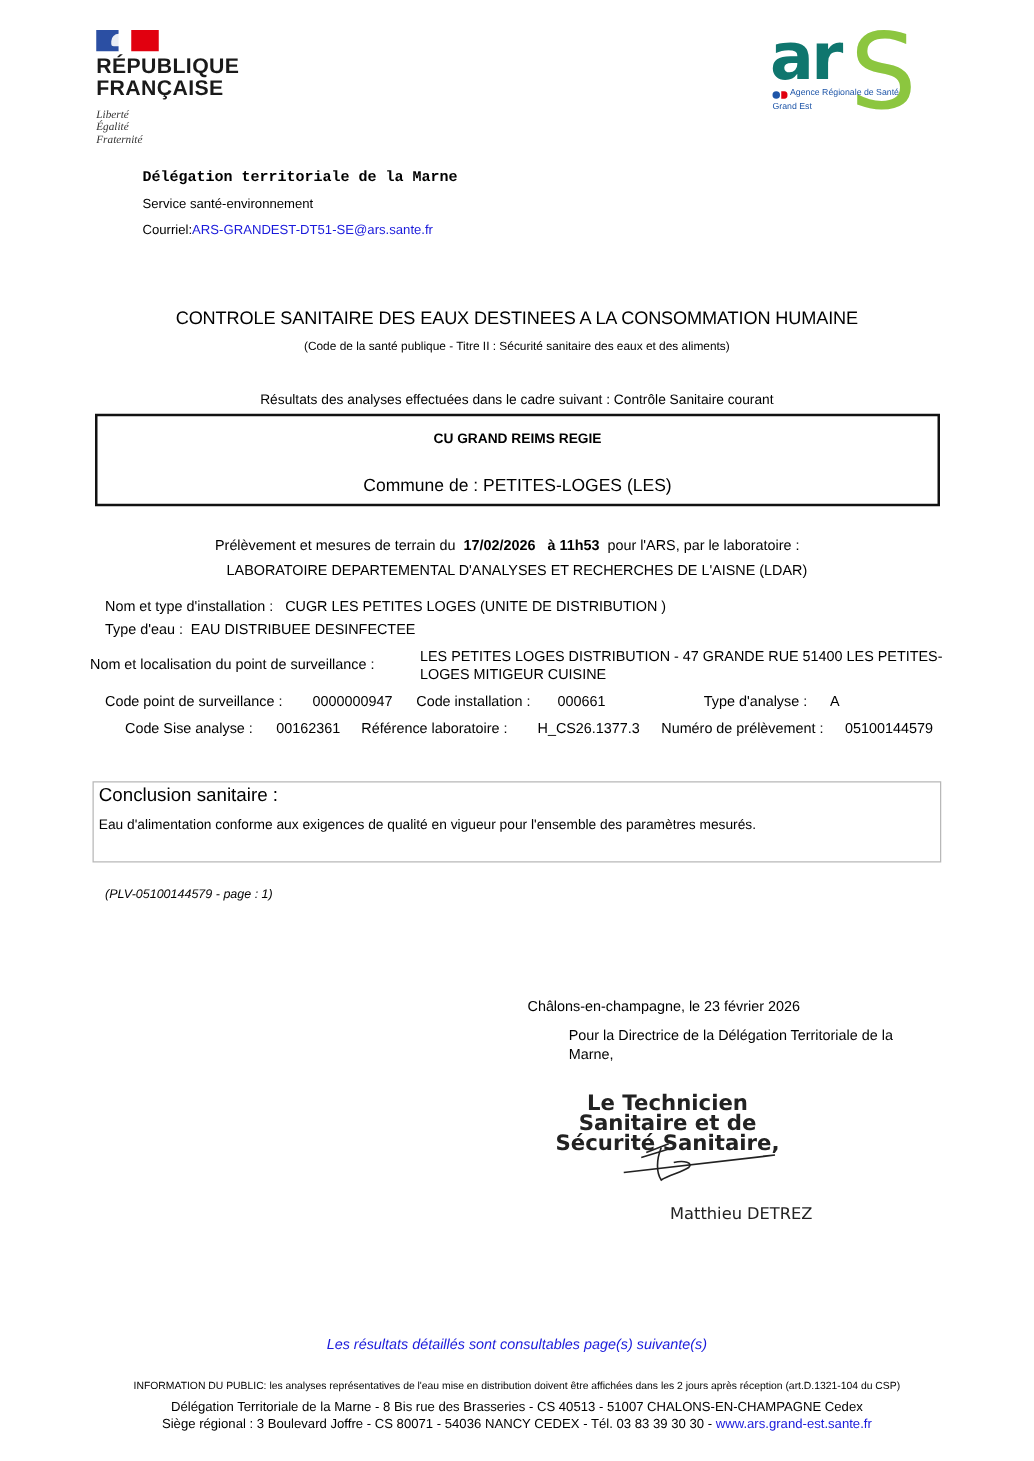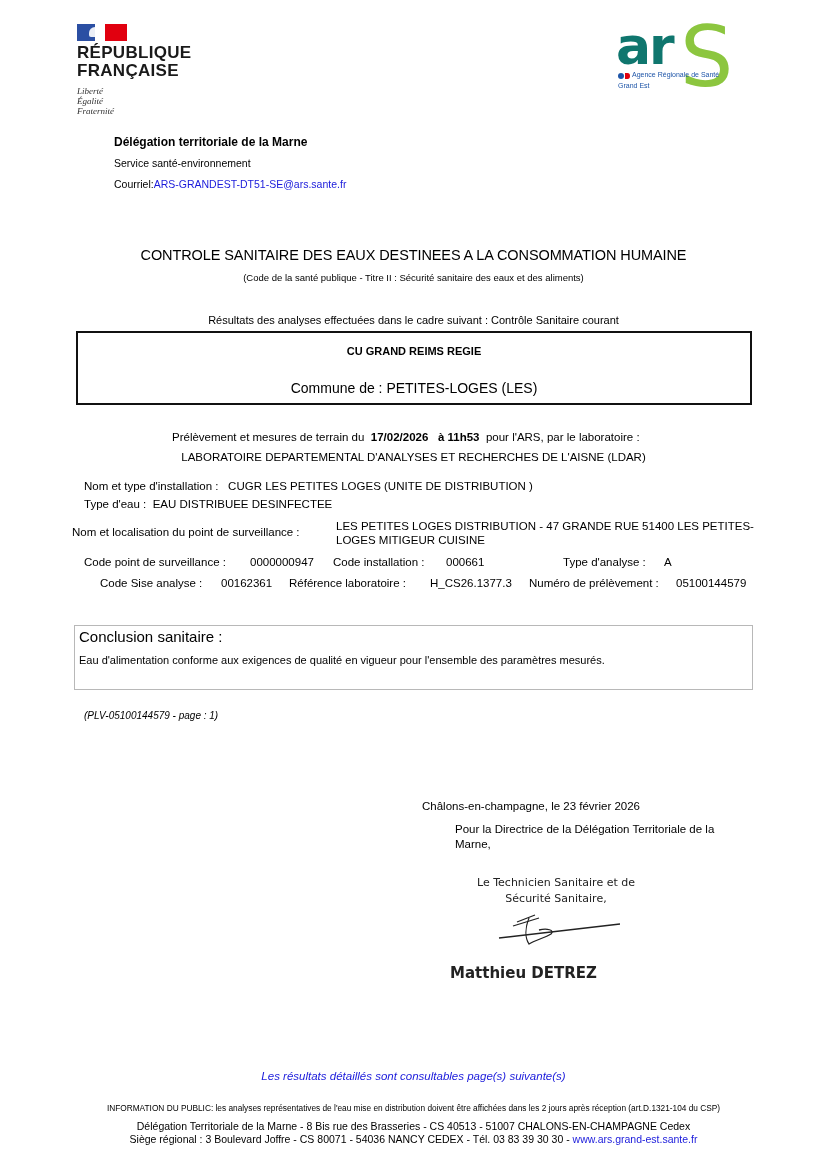--- a/index.html
+++ b/index.html
@@ -21,21 +21,21 @@
 
     .ars-logo { left: 612px; top: 28px; width: 140px; height: 75px; }
     .ars-text { position: absolute; left: 4px; top: -12px; font-size: 52px; font-weight: bold; color: #0f766e; letter-spacing: -2px; font-family: "DejaVu Sans", sans-serif; }
     .ars-s { position: absolute; left: 68px; top: -20px; font-size: 84px; font-weight: normal; color: #8cc63f; font-family: "DejaVu Sans", sans-serif; }
     .ars-dot-blue { position: absolute; left: 6px; top: 45px; width: 6px; height: 6px; border-radius: 50%; background: #1e55a8; }
     .ars-dot-red { position: absolute; left: 13px; top: 45px; width: 5px; height: 6px; border-radius: 0 50% 50% 0; background: #e1000f; }
     .ars-sub { position: absolute; left: 20px; top: 43px; font-size: 7px; color: #1e55a8; white-space: nowrap; }
     .ars-sub2 { position: absolute; left: 6px; top: 54px; font-size: 7px; color: #1e55a8; white-space: nowrap; }
 
     
-    .deleg { left: 114px; top: 135px; font-size: 12px; font-weight: bold; }
+    .deleg { left: 114px; top: 135px; font-size: 12px; font-weight: bold; font-family: Liberation Mono, monospace; }
     .service { left: 114px; top: 157px; font-size: 10.5px; }
     .courriel { left: 114px; top: 178px; font-size: 10.5px; }
     .courriel .email { color: #1a1adb; }
 
     .main-title { left: 0; width: 827px; text-align: center; top: 247px; font-size: 14.5px; font-weight: normal; letter-spacing: -0.1px; }
     .sub-title { left: 0; width: 827px; text-align: center; top: 272px; font-size: 9.5px; }
     .results-line { left: 0; width: 827px; text-align: center; top: 314px; font-size: 11px; }
 
     .main-box { left: 76px; top: 331px; width: 672px; height: 70px; border: 2px solid #111; }
     .box-title { position: absolute; left: 0; width: 100%; text-align: center; top: 12px; font-size: 11px; font-weight: bold; }
@@ -56,23 +56,23 @@
 
     .concl-box { left: 74px; top: 625px; width: 677px; height: 63px; border: 1px solid #b8b8b8; }
     .concl-title { position: absolute; left: 4px; top: 2px; font-size: 15px; }
     .concl-text { position: absolute; left: 4px; top: 28px; font-size: 11px; }
 
     .plv { left: 84px; top: 710px; font-size: 10px; font-style: italic; }
 
     .sig-place { left: 422px; top: 800px; font-size: 11.5px; }
     .sig-for { left: 424px; top: 822px; font-size: 11.5px; line-height: 15px; width: 268px; overflow: hidden; margin-left: 31px; }
 
-    .sig-role { left: 456px; top: 875px; width: 200px; text-align: center; font-size: 11px; font-weight: normal; line-height: 16px; color: #222; font-family: "DejaVu Sans", sans-serif; }
+    .sig-role { left: 434px; top: 875px; width: 200px; text-align: center; font-size: 17px; font-weight: bold; line-height: 16px; color: #222; font-family: "DejaVu Sans", sans-serif; }
     .sig-graphic { left: 495px; top: 910px; width: 130px; height: 38px; }
-    .sig-name { left: 450px; top: 964px; width: 200px; text-align: left; font-size: 15px; font-weight: bold; color: #222; font-family: "DejaVu Sans", sans-serif; }
+    .sig-name { left: 450px; top: 964px; width: 200px; text-align: right; font-size: 13px; font-weight: normal; color: #222; font-family: "DejaVu Sans", sans-serif; }
 
     .next-pages { left: 0; width: 827px; text-align: center; top: 1070px; font-size: 11.5px; font-style: italic; color: #1a1adb; }
     .public-info { left: 0; width: 827px; text-align: center; top: 1103px; font-size: 8.3px; white-space: nowrap; }
     .addr1 { left: 0; width: 827px; text-align: center; top: 1120px; font-size: 10.5px; }
     .addr2 { left: 0; width: 827px; text-align: center; top: 1133px; font-size: 10.5px; }
     .addr2 .link { color: #1a1adb; }
   </style>
 </head>
 <body>
 

